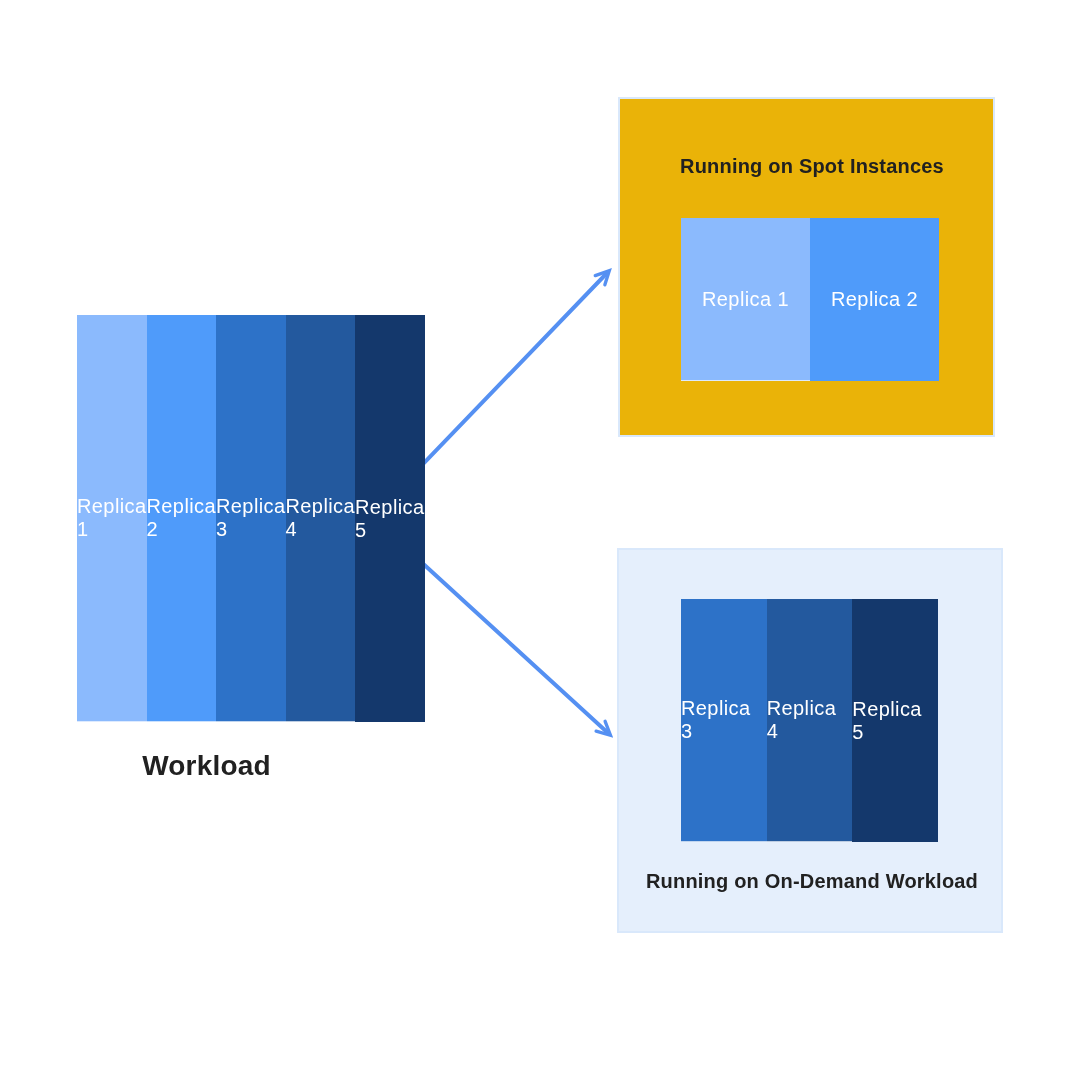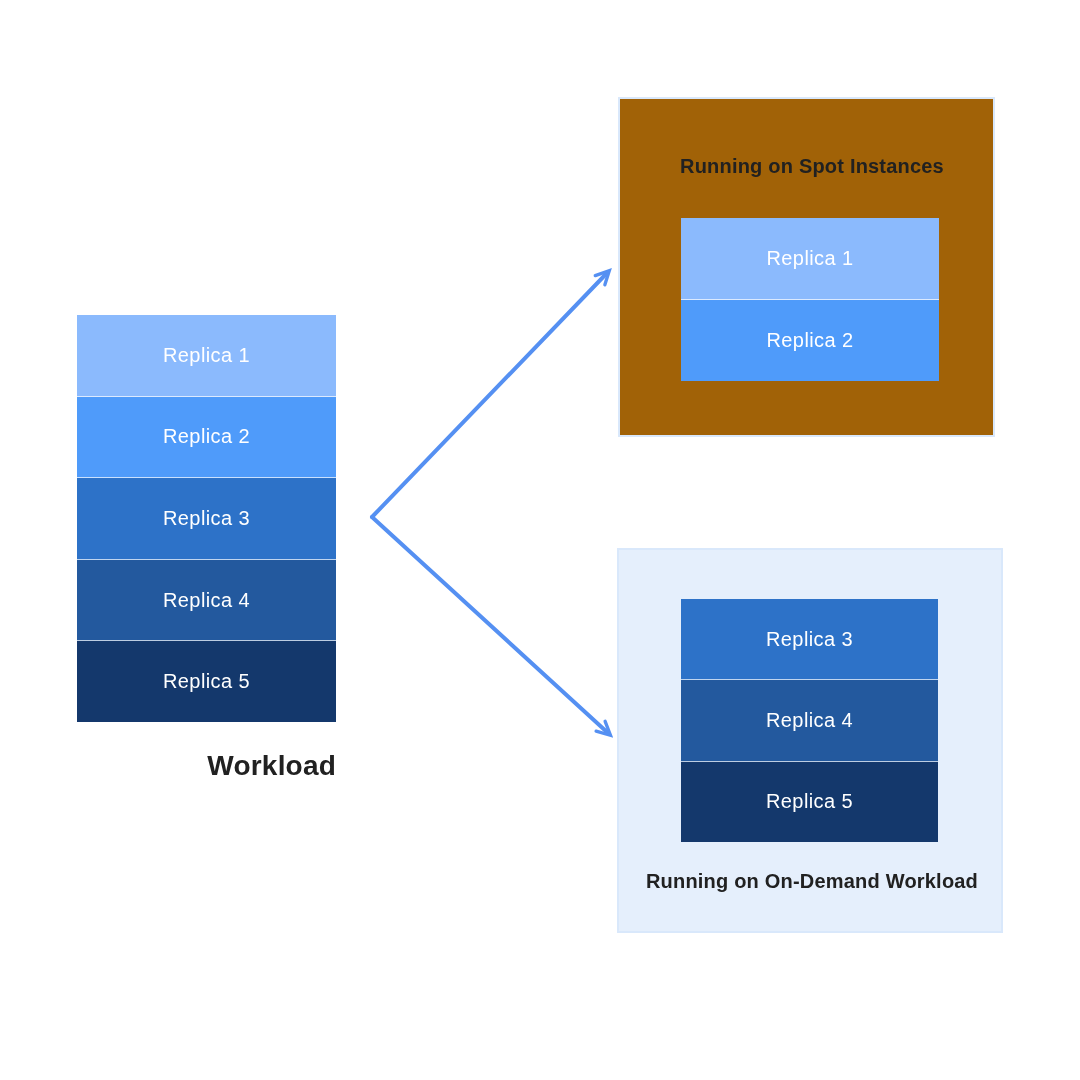--- a/index.html
+++ b/index.html
@@ -18,21 +18,20 @@
   .arrows-svg{
     position:absolute;
     left:0; top:0;
     width:1080px; height:1080px;
     pointer-events:none;
   }
   
   .stack{
     position:absolute;
     display:flex;
-    flex-direction:column;
     border-radius:29px;
   }
   .replica-row{
     flex:1;
     display:flex;
     align-items:center;
     justify-content:center;
   }
   .replica-row:not(:last-child){
     border-bottom:1.5px solid rgba(255,255,255,0.7);
@@ -44,21 +43,21 @@
   }
   
   .workload-stack{
     left:77px; top:315px;
     width:259px; height:407px;
   }
   .workload-label{
     position:absolute;
     left:77px; top:750px;
     width:259px;
-    text-align:right;
+    text-align:center;
     font-size:28px;
     font-weight:700;
     letter-spacing:0.2px;
   }
   
   .panel{
     position:absolute;
     box-sizing:border-box;
     border:2px solid transparent;
   }
@@ -117,21 +116,21 @@
     <div class="replica-row" style="background-color: rgb(35, 89, 158);">
       <span>Replica 4</span>
     </div>
     <div class="replica-row" style="background-color: rgb(20, 56, 108);">
       <span>Replica 5</span>
     </div>
   </div>
 
   <div class="workload-label" style="color: rgb(33, 33, 33);">Workload</div>
 
-  <div class="panel spot-panel" style="background-color: #a16207; border-color: rgb(217, 232, 251);">
+  <div class="panel spot-panel" style="background-color: #eab308; border-color: rgb(217, 232, 251);">
     <div class="panel-title spot-title" style="color: rgb(33, 33, 33);">Running on Spot Instances</div>
     <div class="stack spot-stack" style="color: rgb(255, 255, 255);">
       <div class="replica-row" style="background-color: rgb(139, 186, 253);">
         <span>Replica 1</span>
       </div>
       <div class="replica-row" style="background-color: rgb(79, 155, 250);">
         <span>Replica 2</span>
       </div>
     </div>
   </div>

